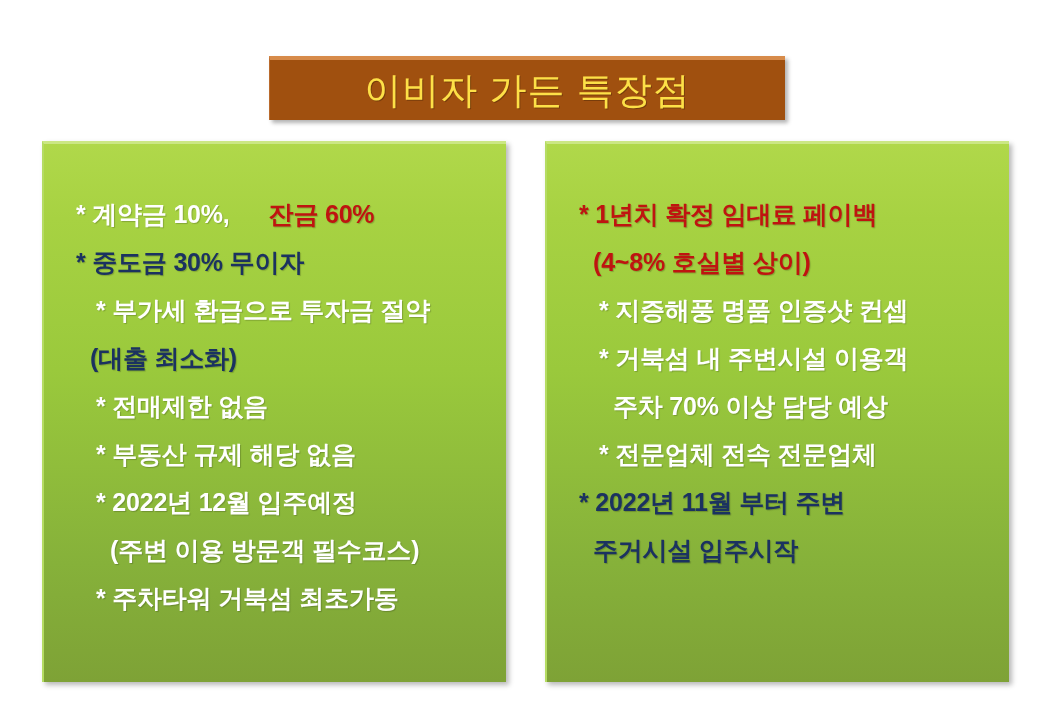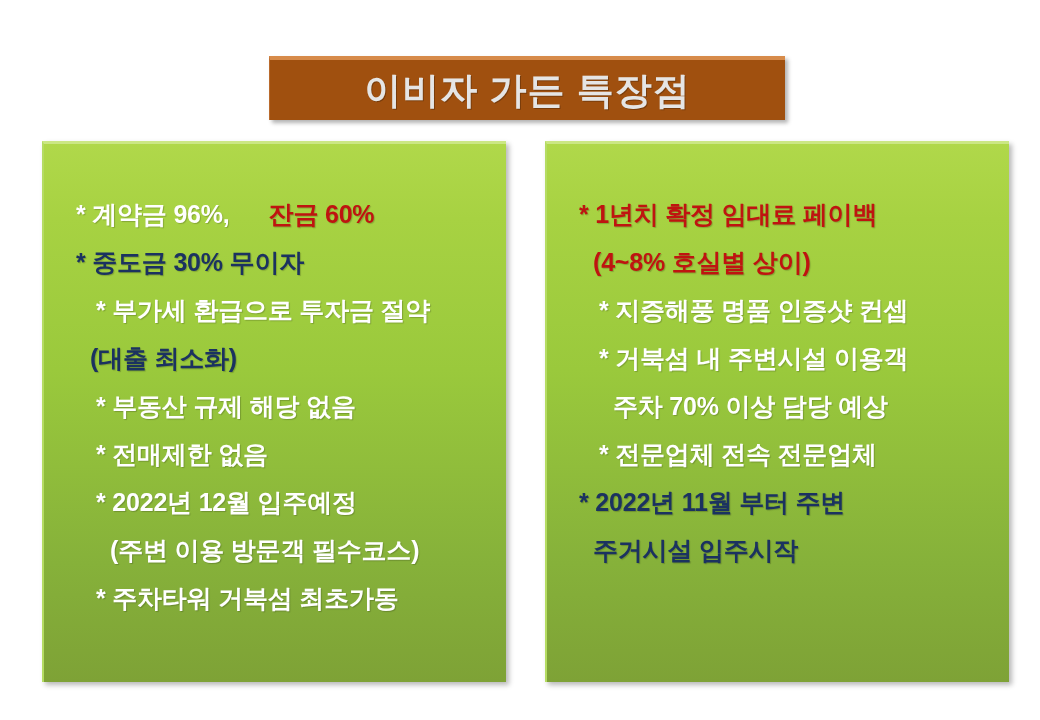--- a/index.html
+++ b/index.html
@@ -33,23 +33,23 @@
     background: #a0500f;
     border-top: 4px solid #d78b4a;
     border-left: 1px solid #b96a2d;
     box-sizing: border-box;
     box-shadow: 3px 3px 4px rgba(0,0,0,0.30);
     display: flex;
     align-items: center;
     justify-content: center;
   }
   #title-text {
-    color: #e5e5e5;
+    color: #fde047;
     font-size: 37px;
-    font-weight: bold;
+    font-weight: normal;
     letter-spacing: 1px;
     line-height: 1;
     white-space: nowrap;
     text-shadow: 1px 1px 0 rgba(0,0,0,0.25);
   }
 
   
   .panel {
     position: absolute;
     top: 141px;
@@ -90,28 +90,28 @@
 <body>
 
 <div id="slide">
 
   <div id="title-banner">
     <span id="title-text">이비자 가든 특장점</span>
   </div>
 
   <div id="panel-left" class="panel">
       <div class="line">
-        <span class="seg-white">* 계약금 96%, </span>
+        <span class="seg-white">* 계약금 10%, </span>
         <span class="seg-red">잔금 60%</span>
       </div>
       <div class="line c-navy">* 중도금 30% 무이자</div>
       <div class="line c-white">* 부가세 환급으로 투자금 절약</div>
       <div class="line indent c-navy">(대출 최소화)</div>
+      <div class="line c-white">* 전매제한 없음</div>
       <div class="line c-white">* 부동산 규제 해당 없음</div>
-      <div class="line c-white">* 전매제한 없음</div>
       <div class="line c-white">* 2022년 12월 입주예정</div>
       <div class="line indent c-white">(주변 이용 방문객 필수코스)</div>
       <div class="line c-white">* 주차타워 거북섬 최초가동</div>
     </div>
   <div id="panel-right" class="panel">
       <div class="line c-red">* 1년치 확정 임대료 페이백</div>
       <div class="line indent c-red">(4~8% 호실별 상이)</div>
       <div class="line c-white">* 지증해풍 명품 인증샷 컨셉</div>
       <div class="line c-white">* 거북섬 내 주변시설 이용객</div>
       <div class="line indent c-white">주차 70% 이상 담당 예상</div>

